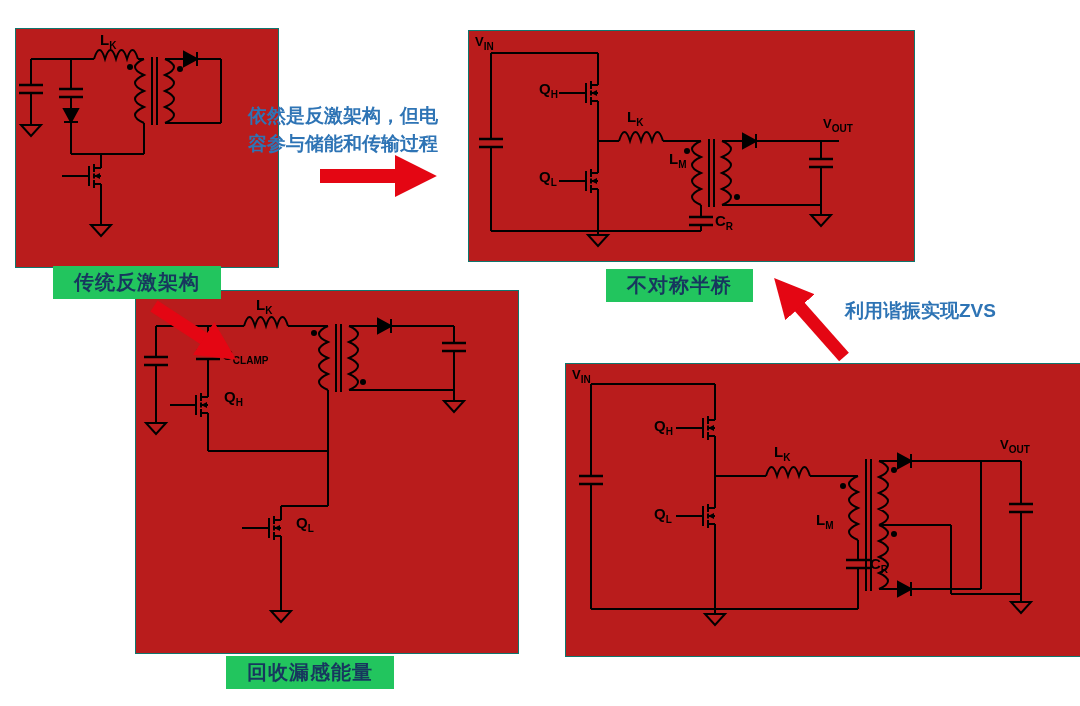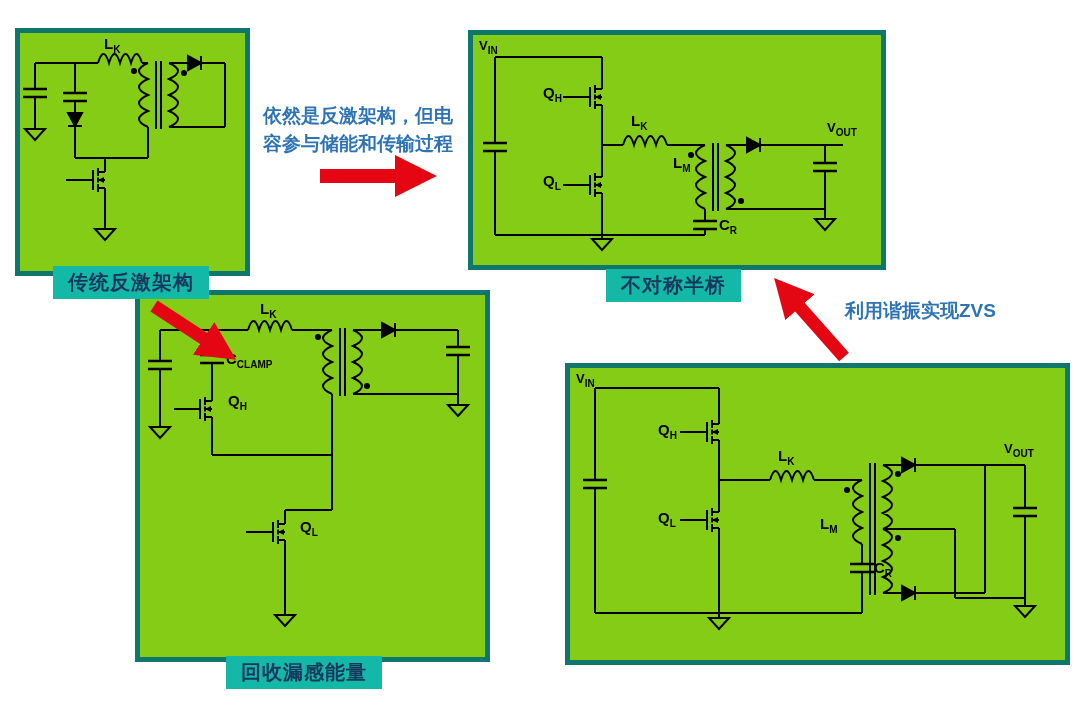--- a/index.html
+++ b/index.html
@@ -1,25 +1,25 @@
 <!DOCTYPE html>
 <html><head>
 <meta charset="utf-8">
 <style>
   html,body{margin:0;padding:0;background:#fff;}
   .stage{position:relative;width:1080px;height:706px;background:#fff;overflow:hidden;
          font-family:"Liberation Sans","DejaVu Sans",sans-serif;}
-  .panel{position:absolute;background:#84cc16;border:5px solid #0f766e;}
+  .panel{position:absolute;background:#b91c1c;border:1px solid #0f766e;padding-left:37px;}
   .panel svg{position:absolute;left:0;top:0;}
   .clabel{position:absolute;font-weight:bold;font-size:15px;color:#000;line-height:1;}
   .clabel sub{font-size:10px;font-weight:bold;}
-  .badge{position:absolute;background:#14b8a6;color:#17375e;font-weight:bold;
-         font-size:20px;padding:3px 15px;letter-spacing:1px;}
+  .badge{position:absolute;background:#22c55e;color:#17375e;font-weight:bold;
+         font-size:20px;padding:3px 21px;letter-spacing:1px;}
   .anno{position:absolute;color:#2e74b5;font-weight:bold;font-size:19px;line-height:1.45;
-        white-space:pre-line;text-align:right;z-index:6;}
+        white-space:pre-line;text-align:left;z-index:6;}
   .anno.nowrap{white-space:nowrap;}
   .arrows{position:absolute;left:0;top:0;z-index:5;pointer-events:none;}
   .wire{stroke:#000;stroke-width:2;fill:none;}
 </style>
 </head>
 <body>
 
 <div class="stage">
 
   <svg width="0" height="0" style="position:absolute">

